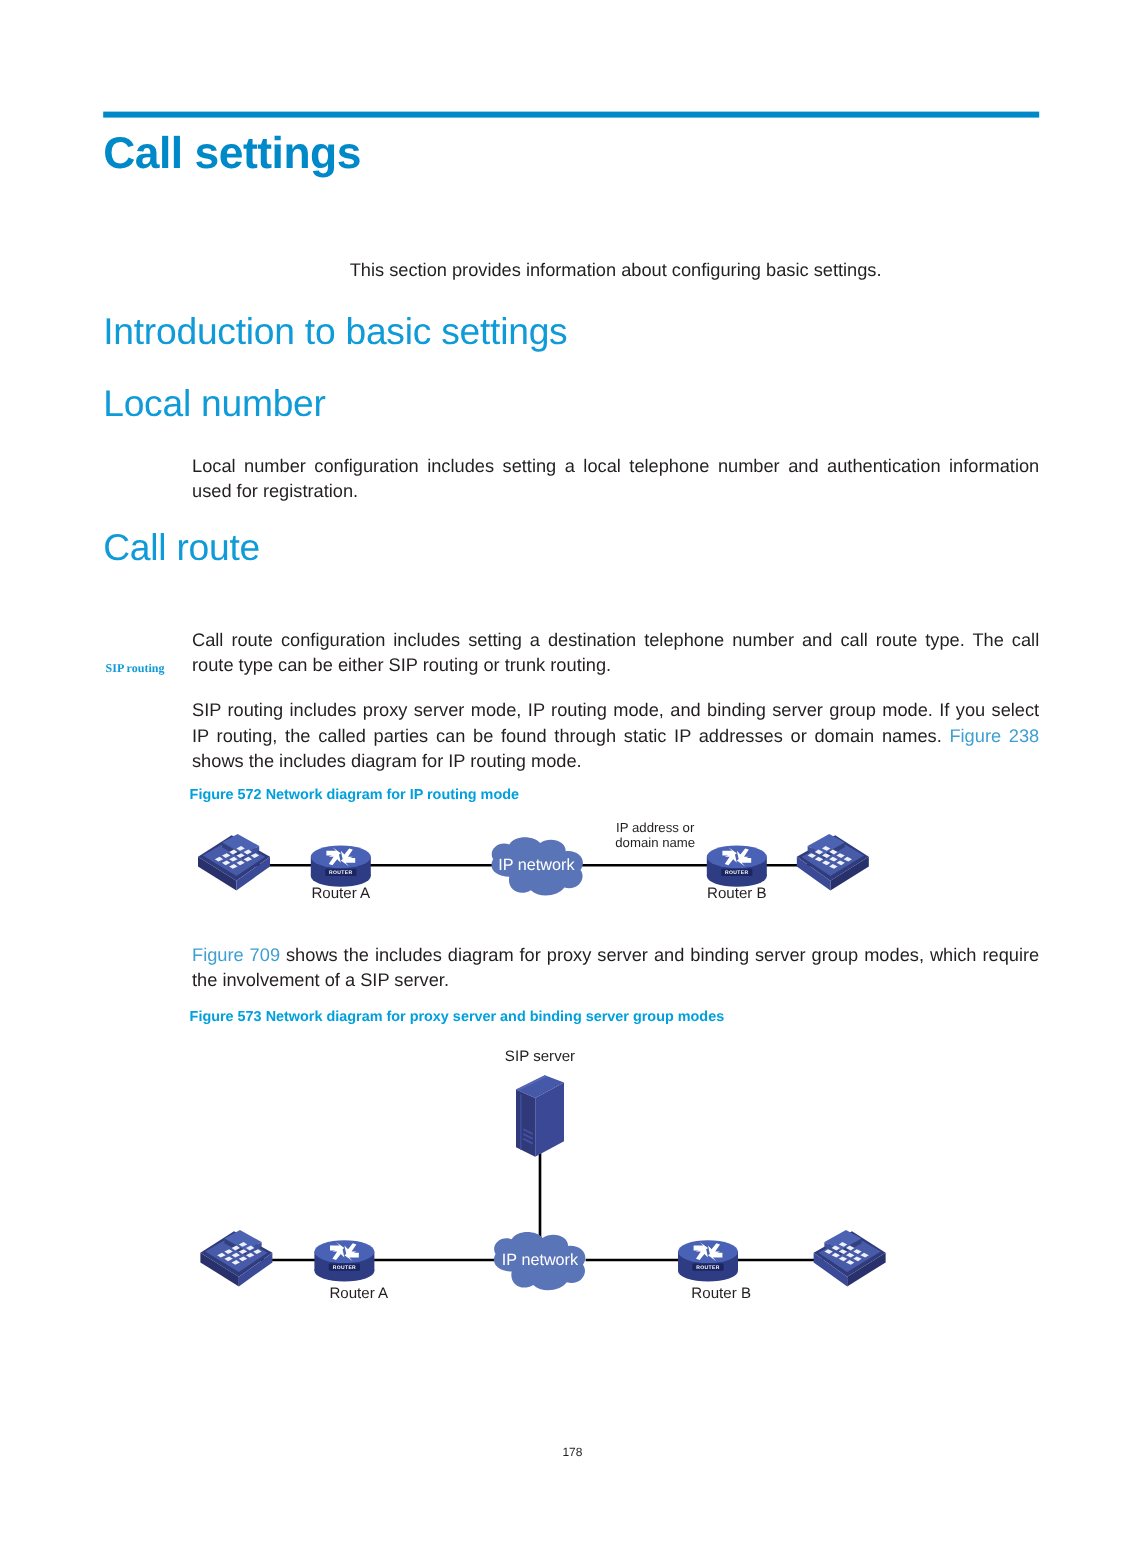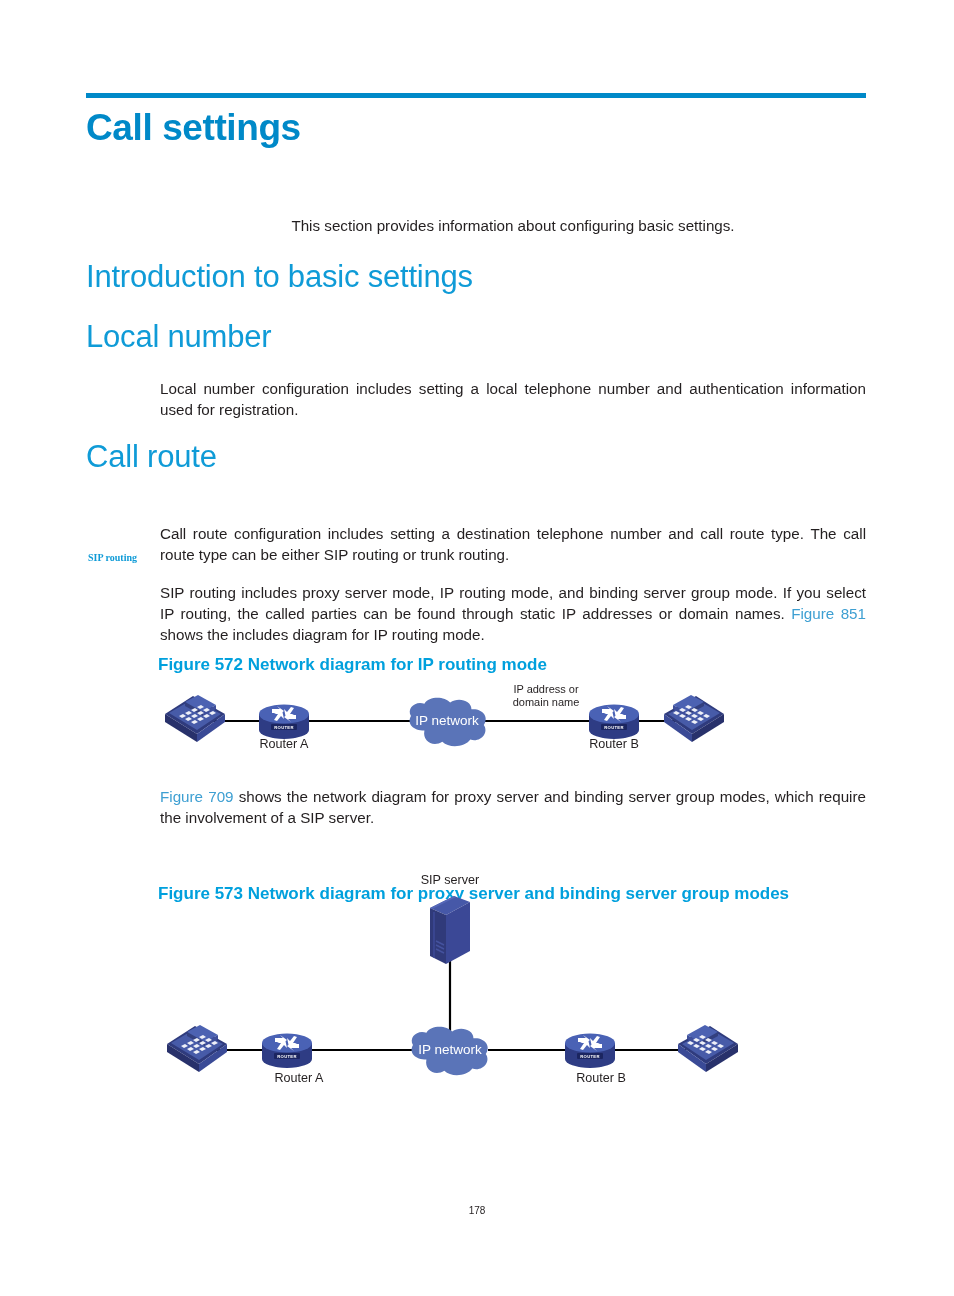--- a/index.html
+++ b/index.html
@@ -84,28 +84,28 @@
   .para.p-fig573lead { top: 786px; }
 
   .link {
     color: #3d9fd2;
   }
 
   
   .fig-caption {
     position: absolute;
     left: 158px;
-    font-size: 17px;
+    font-size: 12px;
     font-weight: bold;
     color: #00a0dd;
     line-height: 1.2;
     text-align: center;
   }
   .fig-caption.c572 { top: 655px; }
-  .fig-caption.c573 { top: 840px; margin-top: 44px; }
+  .fig-caption.c573 { top: 840px; }
 
   
   .diagram {
     position: absolute;
     left: 0;
     width: 954px;
   }
   .diagram.d572 { top: 676px; height: 96px; }
   .diagram.d573 { top: 866px; height: 232px; }
 
@@ -159,21 +159,21 @@
   <div class="h2 intro">Introduction to basic settings</div>
 
   <div class="h2 local">Local number</div>
   <div class="para p-local">Local number configuration includes setting a local telephone number and authentication information used for registration.</div>
 
   <div class="h2 callroute">Call route</div>
   <div class="para p-call">Call route configuration includes setting a destination telephone number and call route type. The call route type can be either SIP routing or trunk routing.</div>
 
   <div class="h3 sip">SIP routing</div>
 
-  <div class="para p-sip"><span>SIP routing includes proxy server mode, IP routing mode, and binding server group mode. If you select IP routing, the called parties can be found through static IP addresses or domain names. </span><span class="link">Figure 851</span><span> shows the includes diagram for IP routing mode.</span></div>
+  <div class="para p-sip"><span>SIP routing includes proxy server mode, IP routing mode, and binding server group mode. If you select IP routing, the called parties can be found through static IP addresses or domain names. </span><span class="link">Figure 238</span><span> shows the includes diagram for IP routing mode.</span></div>
 
   <div class="fig-caption c572">Figure 572 Network diagram for IP routing mode</div>
 
   <div class="diagram d572">
     <svg width="954" height="96" viewBox="0 0 954 96" xmlns="http://www.w3.org/2000/svg">
       <defs>
 
         <g id="phone572">
 
           <polygon points="2,22 30,4 62,22 34,42" fill="#2f3b7d"></polygon>
@@ -251,21 +251,21 @@
         <use href="#router572"></use>
       </g>
       <text class="lbl" x="614" y="72" text-anchor="middle">Router B</text>
 
       <g transform="translate(726,16) scale(-1,1)">
         <use href="#phone572"></use>
       </g>
     </svg>
   </div>
 
-  <div class="para p-fig573lead"><span class="link">Figure 709</span><span> shows the network diagram for proxy server and binding server group modes, which require the involvement of a SIP server.</span></div>
+  <div class="para p-fig573lead"><span class="link">Figure 709</span><span> shows the includes diagram for proxy server and binding server group modes, which require the involvement of a SIP server.</span></div>
 
   <div class="fig-caption c573">Figure 573 Network diagram for proxy server and binding server group modes</div>
 
   <div class="diagram d573">
     <svg width="954" height="232" viewBox="0 0 954 232" xmlns="http://www.w3.org/2000/svg">
       <defs>
         <g id="phone573">
           <polygon points="2,22 30,4 62,22 34,42" fill="#2f3b7d"></polygon>
           <polygon points="2,22 2,30 34,50 34,42" fill="#28316b"></polygon>
           <polygon points="34,42 34,50 62,30 62,22" fill="#3a4a96"></polygon>

